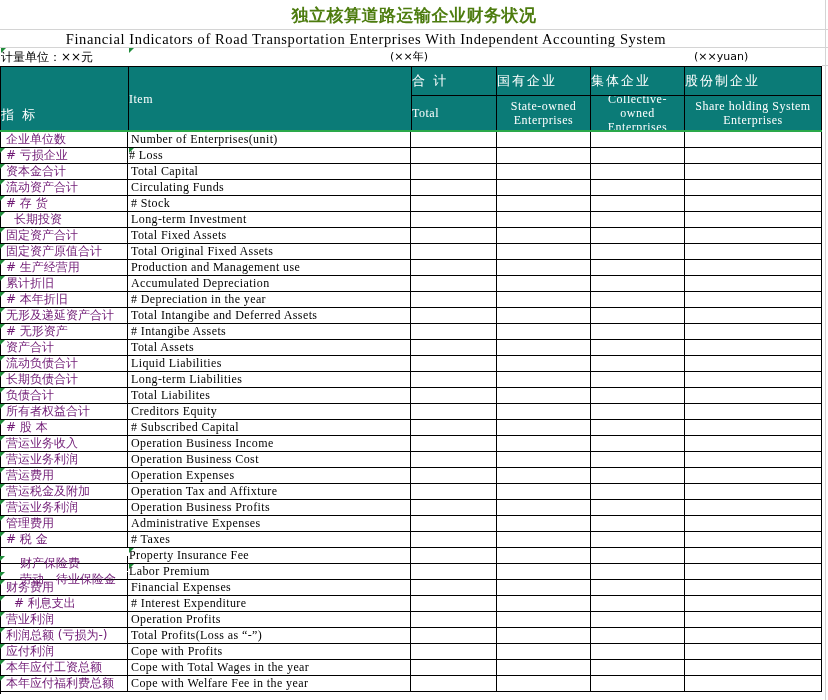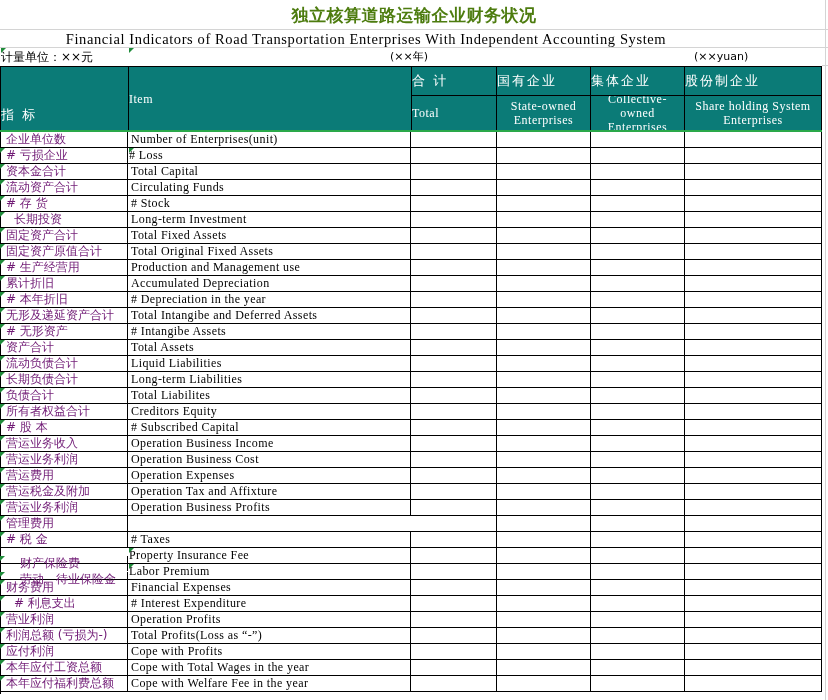--- a/index.html
+++ b/index.html
@@ -479,20 +479,21 @@
       <div class="row">
         <div class="c-zh"><span class="tri"></span><span>营运业务利润</span></div>
         <div class="c-en"><span>Operation Business Profits</span></div>
         <div class="c-v1"></div>
         <div class="c-v2"></div>
         <div class="c-v3"></div>
         <div class="c-v4"></div>
       </div>
       <div class="row">
         <div class="c-zh"><span class="tri"></span><span>管理费用</span></div>
+        <div class="c-en"><span>Administrative Expenses</span></div>
         <div class="c-v1"></div>
         <div class="c-v2"></div>
         <div class="c-v3"></div>
         <div class="c-v4"></div>
       </div>
       <div class="row">
         <div class="c-zh"><span class="tri"></span><span># 税    金</span></div>
         <div class="c-en"><span># Taxes</span></div>
         <div class="c-v1"></div>
         <div class="c-v2"></div>

